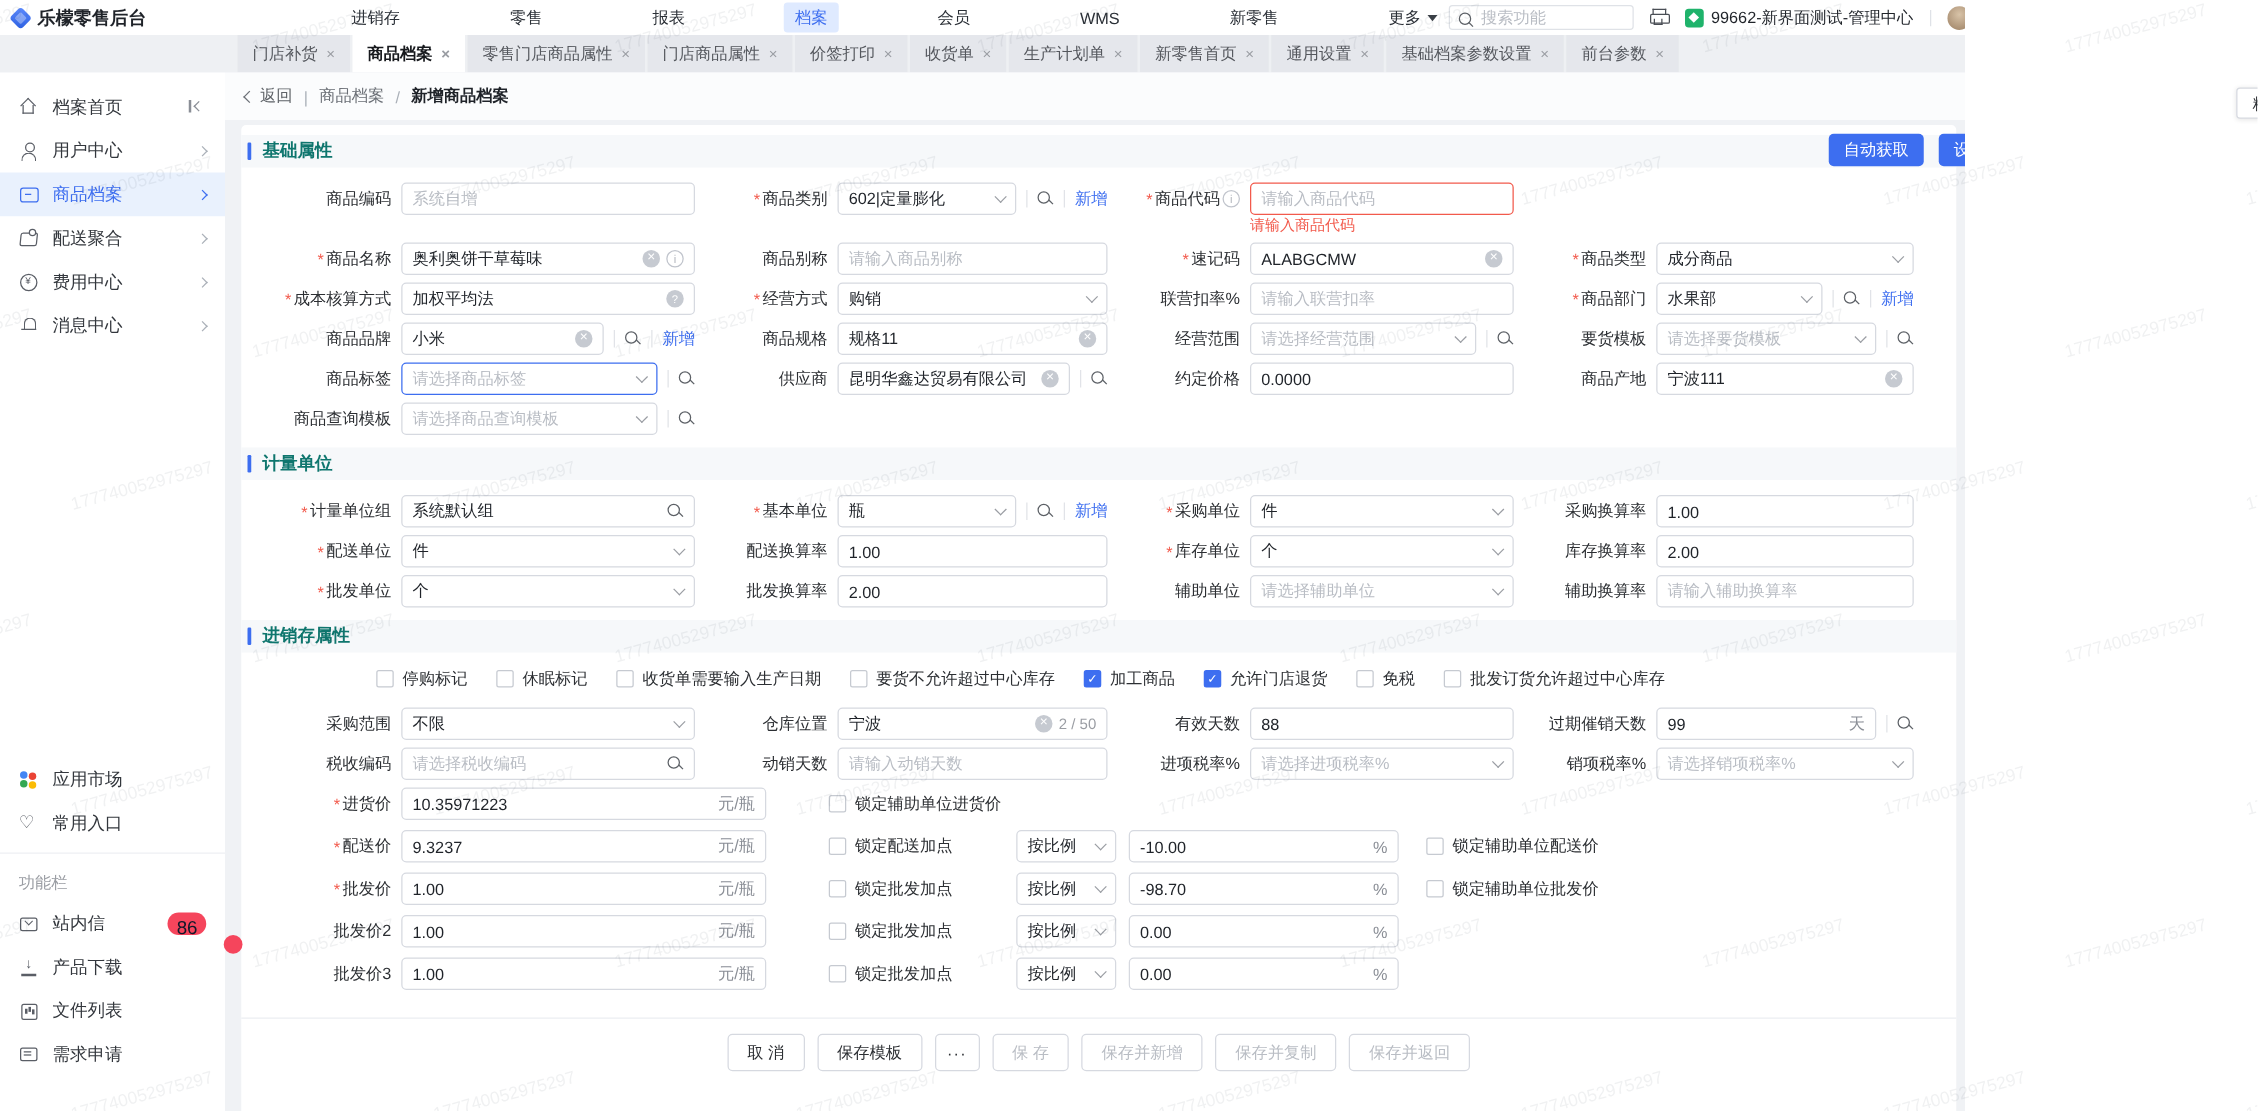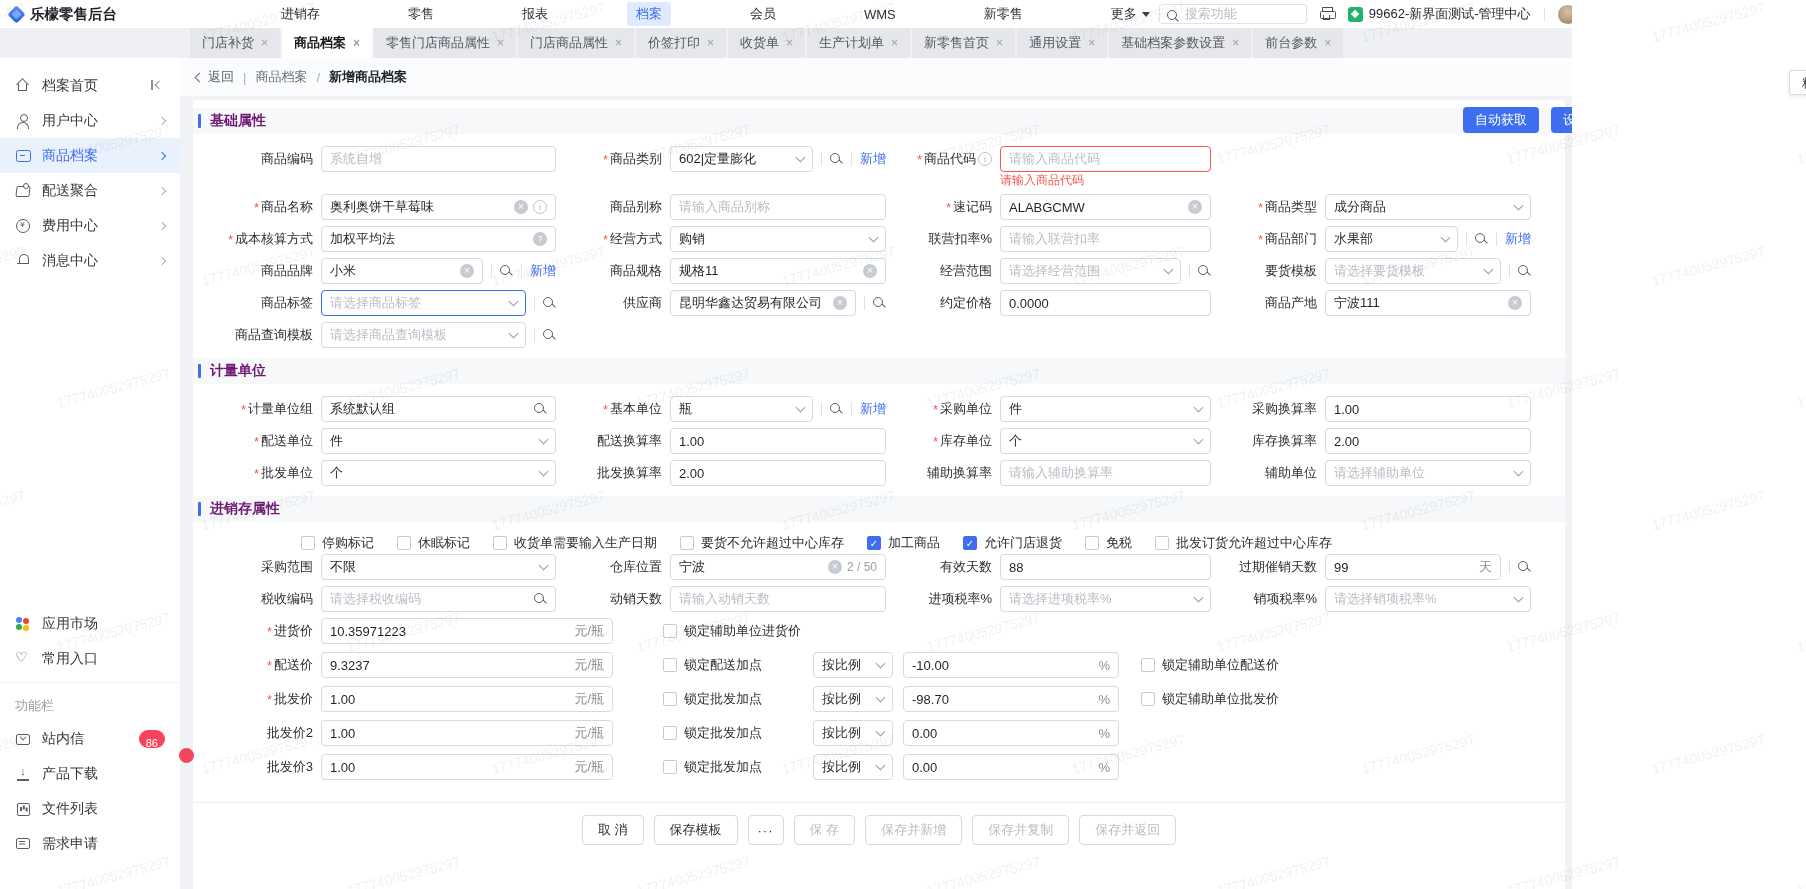--- a/index.html
+++ b/index.html
@@ -29,21 +29,21 @@
 .tab.active{background:#fff;color:#17191d;font-weight:bold}
 .tab .x{color:#9a9da3;font-size:12px}
 
 .sidebar{position:absolute;left:0;top:58px;width:180px;bottom:0;background:#fff;z-index:4;display:flex;flex-direction:column;padding-top:10px}
 .side-item{height:35px;display:flex;align-items:center;padding:0 15px;gap:11px;font-size:14px;color:#33373d;cursor:pointer;flex:none}
 .side-item.active{background:#e9f1fd;color:#3d6ef0}
 .side-label{flex:1;white-space:nowrap;overflow:hidden}
 .side-spacer{flex:1}
 .side-divider{height:1px;background:#eef0f3;margin:6px 0;flex:none}
 .side-group-label{padding:8px 15px 6px;color:#9a9da3;font-size:13px;flex:none}
-.badge{background:#f5455c;color:#ffffff;border-radius:9px;padding:4px 7px;height:18px;line-height:18px;font-size:11px;flex:none}
+.badge{background:#f5455c;color:#0f172a;border-radius:9px;padding:4px 7px;height:18px;line-height:18px;font-size:15px;flex:none}
 .side-bottom-pad{height:28px;flex:none}
 
 .si{width:16px;height:16px;position:relative;color:#5a5e66;flex:none;display:inline-block}
 .side-item.active .si{color:#3d6ef0}
 .si-home::before{content:"";position:absolute;left:3px;top:6px;width:7px;height:6px;border:1.4px solid currentColor;border-top:none}
 .si-home::after{content:"";position:absolute;left:2.5px;top:2px;width:8px;height:8px;border-left:1.4px solid currentColor;border-top:1.4px solid currentColor;transform:rotate(45deg)}
 .si-user::before{content:"";position:absolute;left:4.5px;top:1px;width:6px;height:6px;border:1.4px solid currentColor;border-radius:50%}
 .si-user::after{content:"";position:absolute;left:2px;bottom:0;width:10px;height:6px;border:1.4px solid currentColor;border-bottom:none;border-radius:6px 6px 0 0}
 .si-goods::before{content:"";position:absolute;left:1px;top:2.5px;width:13px;height:10px;border:1.4px solid currentColor;border-radius:2.5px}
 .si-goods::after{content:"";position:absolute;left:5px;top:7px;width:5px;height:1.4px;background:currentColor}
@@ -75,21 +75,21 @@
 .bc-parent{color:#6b6f76}
 .bc-sep{color:#aab0b8}
 .bc-current{color:#1f2329;font-weight:bold}
 
 .card{position:absolute;left:193px;top:100px;width:1372px;height:860px;background:#fff;border-radius:4px;padding:8px 16px 0;z-index:2}
 .hdr-actions{position:absolute;top:7px;left:1270px;display:flex;gap:12px;white-space:nowrap}
 .btn-primary{background:#3d6ef0;color:#fff;border:none;height:26px;padding:0 12px;border-radius:4px;font-size:13px;cursor:pointer;font-family:inherit;white-space:nowrap}
 .sec-hdr{display:flex;align-items:center;height:26px;background:#f6f8fa;margin:10px -16px 12px;padding:0 16px 0 5px}
 .sec-hdr:first-child{margin-top:0}
 .sec-bar{width:3px;height:14px;background:#3d6ef0;border-radius:1px;margin-right:9px;flex:none}
-.sec-title{font-weight:bold;font-size:14px;color:#701a75}
+.sec-title{font-weight:bold;font-size:14px;color:#0f766e}
 .f-row{display:grid;grid-template-columns:365px 330px 325px 1fr;margin-bottom:6px}
 .f-cell{display:flex;align-items:flex-start;min-height:26px;padding-right:18px;min-width:0}
 .f-label{width:96px;flex:none;display:flex;justify-content:flex-end;align-items:center;gap:2px;height:26px;padding-right:8px;color:#2c2f33;white-space:nowrap}
 .f-row>.f-cell:first-child .f-label,.p-row .f-label{width:112px}
 .star{color:#f25a4c}
 .f-ctl{flex:1;min-width:0}
 .ctl-line{display:flex;align-items:center;min-width:0}
 .box{flex:1;min-width:0;height:26px;border:1px solid #d6d9e0;border-radius:4px;display:flex;align-items:center;padding:0 8px;background:#fff;gap:5px}
 .box.red{border-color:#f25a4c}
 .box.focused{border-color:#3d6ef0}
@@ -105,21 +105,21 @@
 .i-search::before{content:"";position:absolute;left:0;top:0;width:8px;height:8px;border:1.4px solid #5c6066;border-radius:50%}
 .i-search::after{content:"";position:absolute;left:7.5px;top:8.5px;width:5px;height:1.4px;background:#5c6066;transform:rotate(45deg)}
 .i-clear{width:14px;height:14px;border-radius:50%;background:#c6cad1;color:#fff;font-size:11px;line-height:13px;text-align:center;flex:none;cursor:pointer}
 .i-info{width:14px;height:14px;border-radius:50%;border:1px solid #c0c4cc;color:#b2b6bd;font-size:9px;line-height:12px;text-align:center;flex:none;font-style:normal}
 .i-help{width:14px;height:14px;border-radius:50%;background:#c6cad1;color:#fff;font-size:9px;line-height:14px;text-align:center;flex:none}
 .toggle{width:38px;height:19px;border-radius:10px;background:#d6d9e0;position:relative;margin-top:3px;cursor:pointer}
 .toggle::after{content:"";position:absolute;left:2px;top:2px;width:15px;height:15px;background:#fff;border-radius:50%;box-shadow:0 1px 2px rgba(0,0,0,.15)}
 .cb{display:inline-flex;align-items:center;gap:7px;color:#2c2f33;cursor:pointer;white-space:nowrap}
 .cb-box{width:14px;height:14px;border:1px solid #c6cad1;border-radius:2px;background:#fff;flex:none;color:#fff;font-size:10px;line-height:13px;text-align:center}
 .cb-box.on{background:#3d6ef0;border-color:#3d6ef0}
-.cb-row{display:flex;gap:23px;margin:0 0 2px;padding-left:92px;white-space:nowrap}
+.cb-row{display:flex;gap:23px;margin:0 0 14px;padding-left:92px;white-space:nowrap}
 .p-row{display:flex;align-items:center;margin-bottom:8px}
 .p-input{flex:none;width:292px}
 .p-cb1{margin-left:50px;min-width:150px}
 .p-sel{flex:none;width:80px;margin-left:0}
 .p-pct{flex:none;width:216px;margin-left:10px}
 .p-cb2{margin-left:22px}
 .footer{border-top:1px solid #eceef2;margin:22px -16px 0;padding:12px 0 20px;display:flex;justify-content:center;gap:10px}
 .btn{height:30px;padding:0 15px;border:1px solid #d6d9e0;border-radius:4px;background:#fff;color:#2c2f33;font-size:13px;cursor:pointer;font-family:inherit;white-space:nowrap}
 .btn.disabled{color:#b9bdc4}
 .btn.icon-btn{padding:0 9px;letter-spacing:1px}
@@ -760,39 +760,39 @@
             <div class="f-ctl">
               <div class="ctl-line">
                 <div class="box">
                   <span class="val">2.00</span>
                 </div>
               </div>
             </div>
           </div>
           <div class="f-cell">
             <div class="f-label">
+              <span>辅助单位</span>
+            </div>
+            <div class="f-ctl">
+              <div class="ctl-line">
+                <div class="box">
+                  <span class="ph">请选择辅助单位</span>
+                  <span class="chev-d"></span>
+                </div>
+              </div>
+            </div>
+          </div>
+          <div class="f-cell">
+            <div class="f-label">
               <span>辅助换算率</span>
             </div>
             <div class="f-ctl">
               <div class="ctl-line">
                 <div class="box">
                   <span class="ph">请输入辅助换算率</span>
-                </div>
-              </div>
-            </div>
-          </div>
-          <div class="f-cell">
-            <div class="f-label">
-              <span>辅助单位</span>
-            </div>
-            <div class="f-ctl">
-              <div class="ctl-line">
-                <div class="box">
-                  <span class="ph">请选择辅助单位</span>
-                  <span class="chev-d"></span>
                 </div>
               </div>
             </div>
           </div>
         </div>
         <div class="sec-hdr">
           <span class="sec-bar"></span>
           <span class="sec-title">进销存属性</span>
         </div>
         <div class="cb-row">

